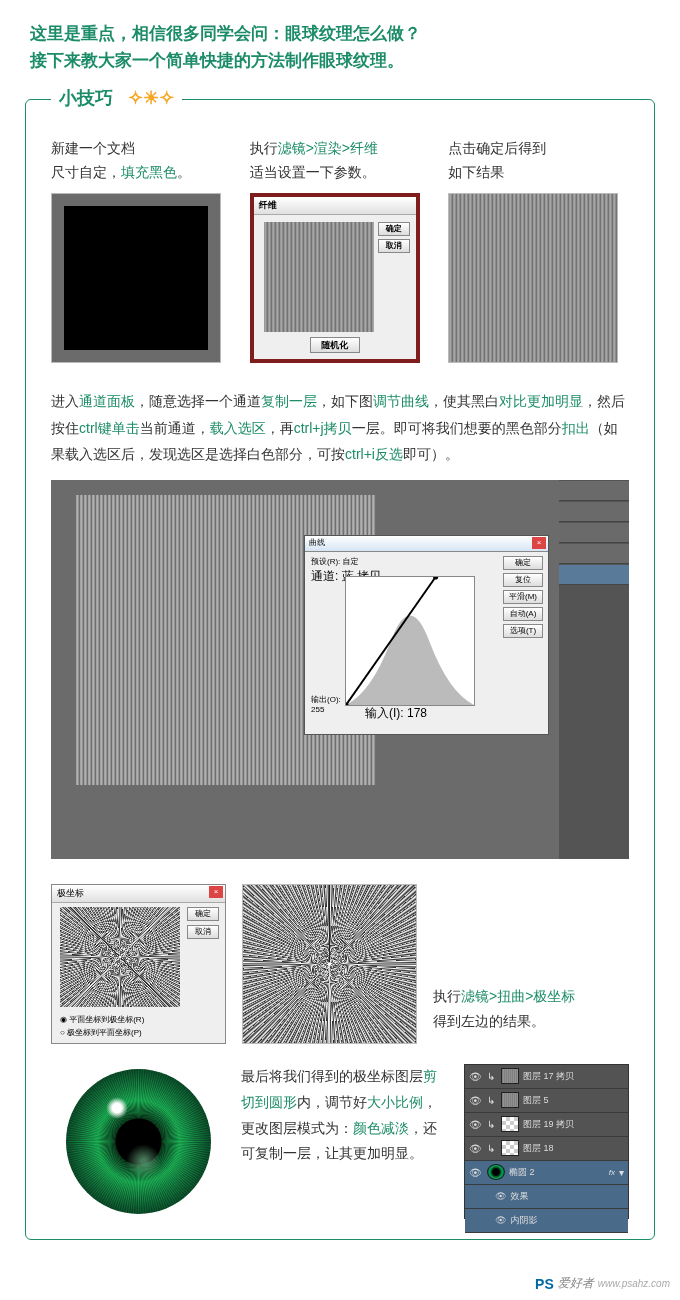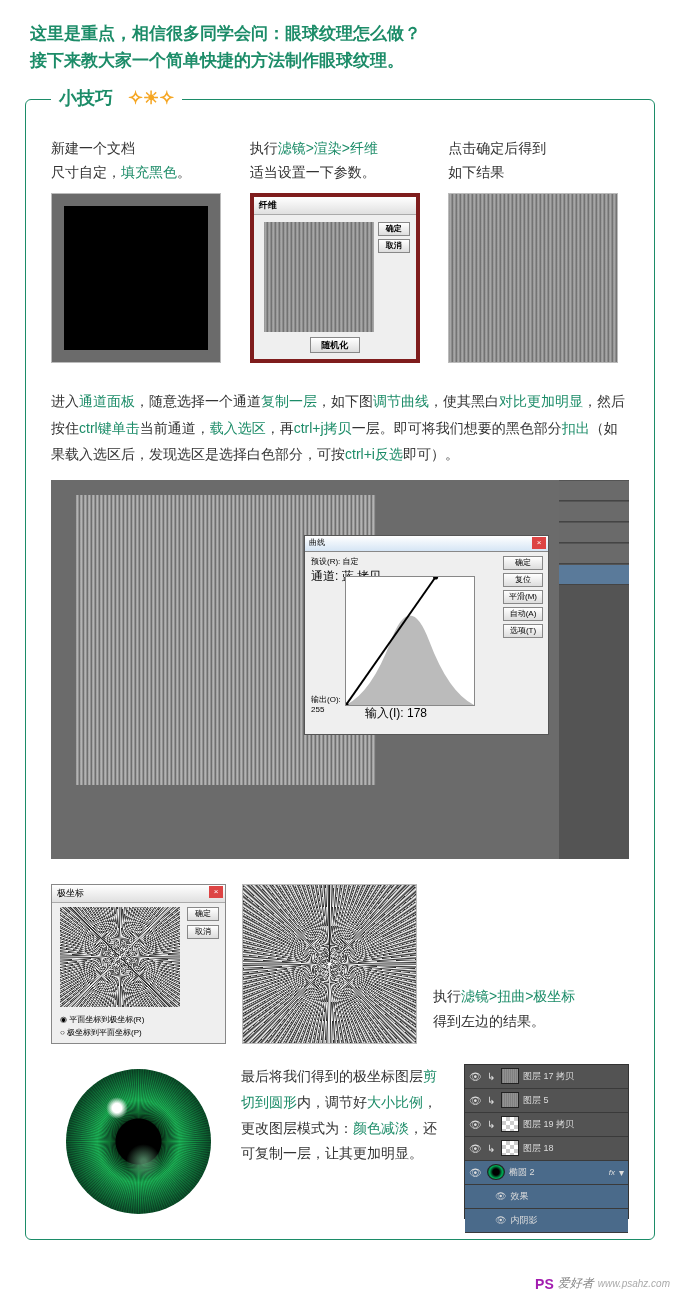--- a/index.html
+++ b/index.html
@@ -53,21 +53,21 @@
 .lf-row { display: flex; align-items: center; height: 24px; border-bottom: 1px solid #3a3a3a; padding: 0 4px; gap: 4px; color: #ddd; }
 .lf-row.sel { background: #4a6a8a; }
 .lf-eye { width: 14px; font-size: 10px; }
 .lf-thumb { width: 18px; height: 16px; background: #888; border: 1px solid #222; flex-shrink: 0; }
 .lf-thumb.trans { background: repeating-conic-gradient(#ccc 0 25%, #fff 0 50%) 0 0/8px 8px; }
 .lf-thumb.fiber { background: repeating-linear-gradient(90deg,#333 0,#ccc 1px,#555 2px); }
 .lf-thumb.green-eye { background: radial-gradient(circle,#000 30%,#0a5 60%,#032 90%); border-radius: 50%; }
 .lf-label { font-size: 9px; flex: 1; white-space: nowrap; overflow: hidden; }
 .lf-sub { padding-left: 30px; font-size: 9px; }
 .watermark { position: absolute; bottom: 8px; right: 10px; font-size: 12px; color: #888; font-style: italic; display: flex; align-items: center; gap: 4px; }
-.watermark .ps { color: #a21caf; font-weight: bold; font-style: normal; font-size: 14px; } 
+.watermark .ps { color: #0369a1; font-weight: bold; font-style: normal; font-size: 14px; } 
 </style>
 </head>
 <body>
 
 <div class="header">
   <div class="header-line">这里是重点，相信很多同学会问：眼球纹理怎么做？</div>
   <div class="header-line">接下来教大家一个简单快捷的方法制作眼球纹理。</div>
 </div>
 
 <div class="tip-box">

